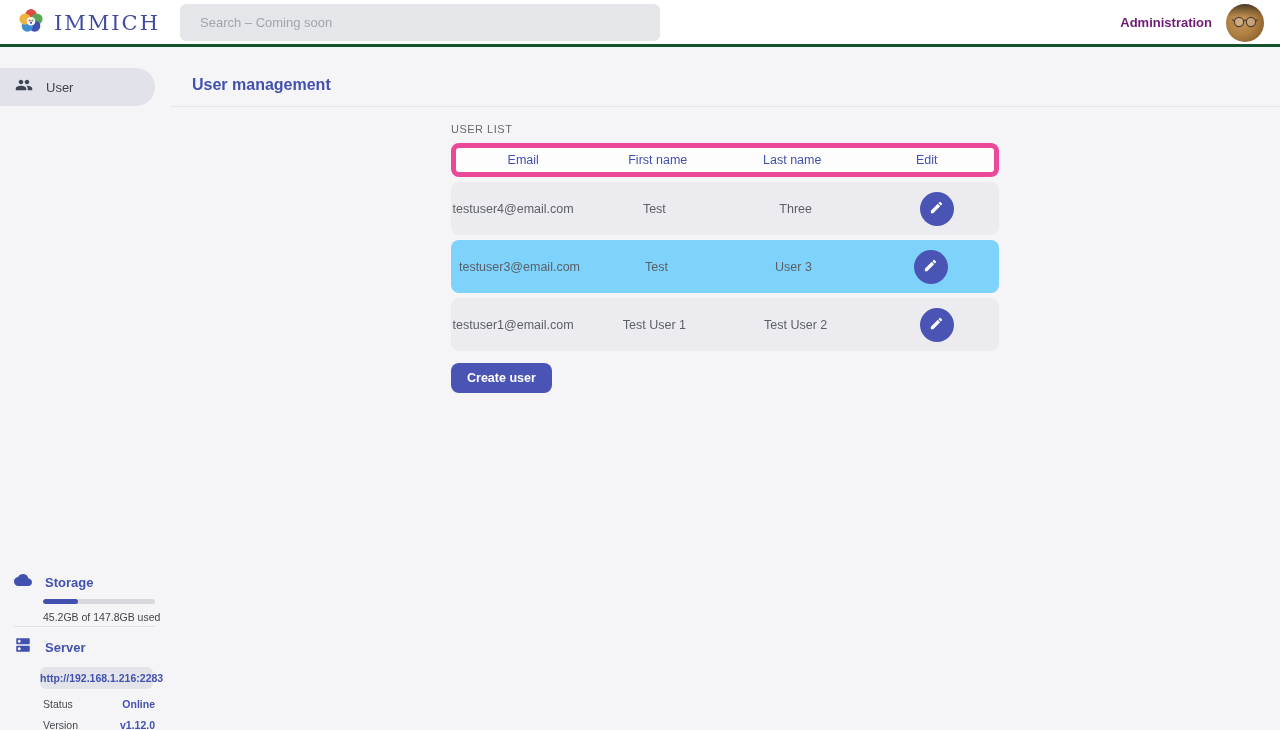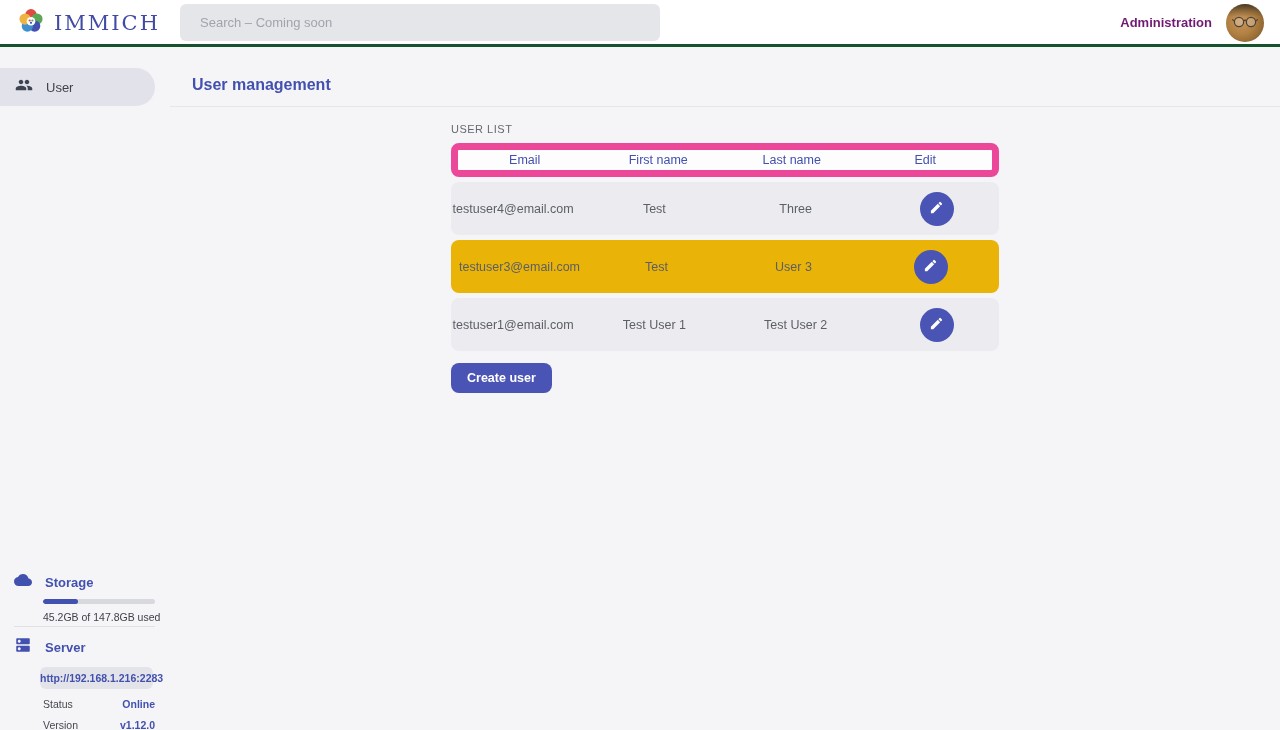--- a/index.html
+++ b/index.html
@@ -90,31 +90,31 @@
   }
   .main-divider { position:absolute; left:170px; right:0; top:106px; height:1px; background:#e5e5ea; }
 
   .content { position:absolute; left:170px; top:107px; right:0; bottom:0; }
   .table-wrap { width:548px; margin:16px auto 0; }
   .section-label {
     font-size:11px; letter-spacing:0.5px; color:#66696f; font-weight:500;
     margin-bottom:8px;
   }
   .thead {
-    height:34px; background:#fdfdfe; border:7px solid #ec4899; border-radius:8px;
+    height:34px; background:#fdfdfe; border:5px solid #ec4899; border-radius:8px;
     display:grid; grid-template-columns:repeat(4,1fr); align-items:center;
     text-align:center; color:#4250af; font-size:12.5px; font-weight:500;
   }
   .trow {
     height:53px; border-radius:8px; margin-top:5px;
     display:grid; grid-template-columns:repeat(4,1fr); align-items:center;
     text-align:center; font-size:12.5px; color:#5b5f66;
   }
   .trow.odd  { background:#ececf0;gap:17px; }
-  .trow.even { background:#eab308; }
+  .trow.even { background:#7dd3fc; }
   .edit-btn {
     width:34px; height:34px; border-radius:50%; border:none; background:#4a54b4;
     display:flex; align-items:center; justify-content:center; margin:0 auto; cursor:pointer;
   }
   .create-btn {
     margin-top:12px; border:none; background:#4a54b4; color:#ffffff;
     border-radius:8px; padding:8px 16px; font-size:12.5px; font-weight:600;
     font-family:"Liberation Sans", sans-serif; cursor:pointer;
   }
 </style>

